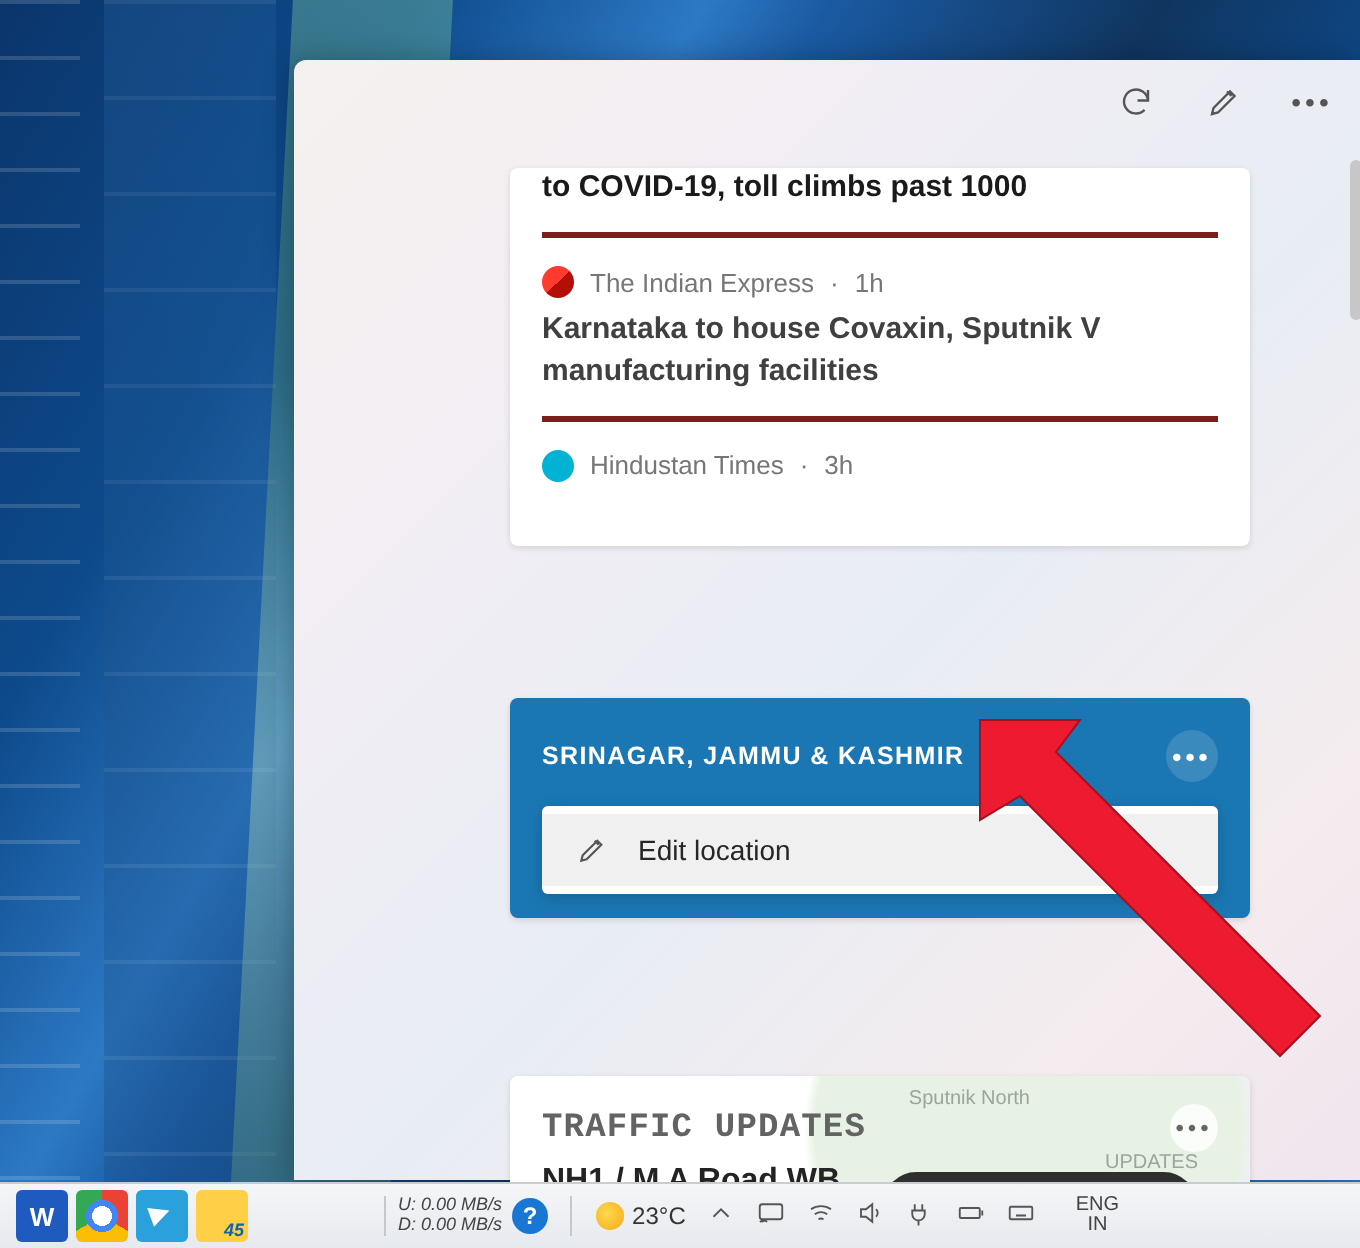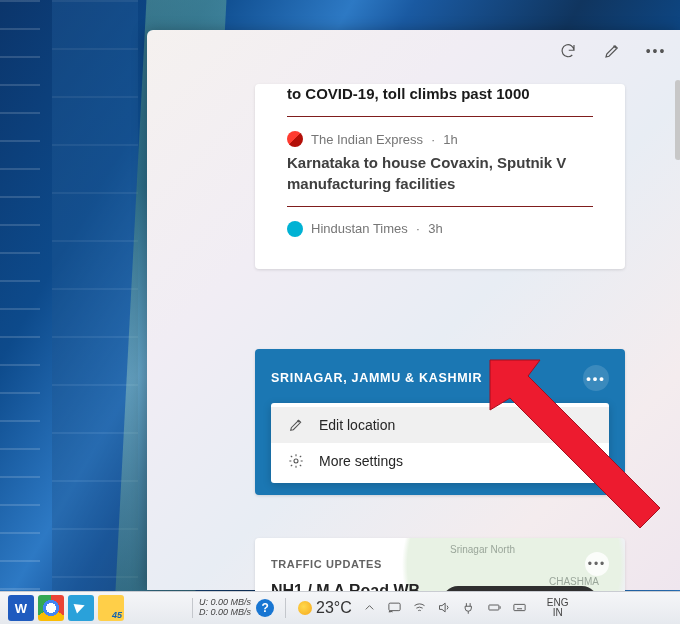--- a/index.html
+++ b/index.html
@@ -23,24 +23,24 @@
     border-radius:6px 0 0 0;
     box-shadow: -2px 0 14px rgba(0,0,0,.25);
   }
   .panel-top { position:absolute; top:10px; right:14px; display:flex; gap:22px; align-items:center; color:#555; }
   .ico-btn { width:22px; height:22px; display:flex; align-items:center; justify-content:center; cursor:pointer; }
   .ico-btn svg { width:18px; height:18px; stroke:#555; fill:none; stroke-width:1.6; }
   .dots { letter-spacing:2px; font-size:14px; color:#555; }
 
   .scrollbar { position:absolute; right:0; top:50px; width:6px; height:80px; background:#c7c7c7; border-radius:3px; }
 
-  .card { background:#fff; border-radius:4px; box-shadow:0 1px 3px rgba(0,0,0,.12); padding:14px 32px; }
+  .card { background:#fff; border-radius:4px; box-shadow:0 1px 3px rgba(0,0,0,.12); padding:14px 16px; }
   .news-card { position:absolute; left:108px; top:54px; width:370px; padding-top:0;}
   .news-item { padding:10px 0 12px; }
-  .news-item + .news-item { border-top:1px solid #7f1d1d; padding-top:14px;}
+  .news-item + .news-item { border-top:3px solid #7f1d1d; padding-top:14px;}
   .headline-frag { font-weight:700; font-size:15px; color:#1a1a1a; line-height:1.35; }
   .src-row { display:flex; align-items:center; gap:8px; font-size:13px; color:#767676; margin-bottom:6px;}
   .src-ic { width:16px; height:16px; border-radius:50%; display:inline-block; }
   .ic-ie { background:linear-gradient(135deg,#ff3b30 50%,#b30f08 50%); }
   .ic-ht { background:#00b2d4; }
   .headline { font-weight:700; font-size:15px; color:#404040; line-height:1.35; }
 
   .weather-card { position:absolute; left:108px; top:319px; width:370px; background:#1b77b3;
     border-radius:4px; box-shadow:0 1px 3px rgba(0,0,0,.12); padding:16px 16px 12px; color:#fff; }
   .weather-head { display:flex; justify-content:space-between; align-items:center; font-size:12.5px; letter-spacing:.7px; font-weight:600;}
@@ -53,21 +53,21 @@
 
   .traffic-card { position:absolute; left:108px; top:508px; width:370px; height:90px;
     border-radius:4px; overflow:hidden; box-shadow:0 1px 3px rgba(0,0,0,.12);
     background:
       radial-gradient(circle at 70% 30%, #e8f2e4 0 40%, transparent 42%),
       linear-gradient(105deg,#fff 0 46%, rgba(255,255,255,0) 60%),
       linear-gradient(135deg,#eef3ee,#dfeae0 40%,#eef1f3 80%);
     }
   .traffic-inner{ position:relative; padding:14px 16px;}
   .t-head{display:flex;justify-content:space-between;align-items:center;}
-  .t-title-sm{font-size:11px;font-weight:600;letter-spacing:.6px;color:#636363;}
+  .t-title-sm{font-size:17px;font-weight:600;letter-spacing:.6px;color:#636363;font-family:Liberation Mono, monospace;}
   .t-more{ width:24px;height:24px;border-radius:50%;background:rgba(255,255,255,.8);display:flex;align-items:center;justify-content:center;font-size:12px;letter-spacing:2px;color:#666;}
   .t-route{font-weight:700;font-size:16px;color:#232323;margin-top:6px;}
   .t-status{font-weight:700;font-size:13.5px;color:#d08600;margin-top:2px;}
   .map-label{position:absolute;font-size:10px;color:#9aa69a;} 
 
   .see-more { position:absolute; left:295px; top:556px; background:#2f2f2f;color:#fff;
     padding:8px 20px;border-radius:20px;font-size:14px;display:flex;align-items:center;gap:10px;}
   .see-more .chev { font-family:monospace; }
 
   .arrow { position:absolute; left:470px; top:340px; pointer-events:none; }
@@ -80,21 +80,21 @@
   .tb-ico { width:26px;height:26px; display:flex;align-items:center;justify-content:center; margin:0 2px; }
   .tb-ico.app { border-radius:3px; }
   .word{background:#1f5bbf;color:#fff;font-weight:700;font-size:13px;}
   .chrome{background:radial-gradient(circle at 50% 50%,#fff 0 5px,#4285f4 5px 8px,transparent 8px),conic-gradient(#ea4335 0 120deg,#fbbc05 120deg 240deg,#34a853 240deg 360deg);border-radius:50%;}
   .telegram{background:#2aa1da;border-radius:50%;position:relative;}
   .telegram:after{content:"";position:absolute;left:7px;top:7px;border-left:10px solid #fff;border-top:5px solid transparent;border-bottom:5px solid transparent;transform:rotate(-20deg);}
   .files{background:#ffcf48;border-radius:2px;position:relative;font-size:9px;color:#1363b0;font-weight:700;display:flex;align-items:flex-end;justify-content:flex-end;padding:0 2px 1px 0;font-style:italic;}
   .divider{width:1px;height:20px;background:#c4c7cc;margin:0 6px;}
   .net-col{display:flex;flex-direction:column;font-size:9px;line-height:1.1;color:#444;font-style:italic;}
   .help{width:18px;height:18px;border-radius:50%;background:#1976d2;color:#fff;font-weight:700;font-size:12px;display:flex;align-items:center;justify-content:center;margin:0 5px;}
-  .wx{display:flex;align-items:center;gap:4px;margin:0 6px;font-size:16px;}
+  .wx{display:flex;align-items:center;gap:4px;margin:0 6px;font-size:12px;}
   .sun{width:14px;height:14px;border-radius:50%;background:radial-gradient(circle at 40% 40%,#ffd94d,#f6a81c);}
   .tray{display:flex;align-items:center;gap:10px;color:#555;margin-left:4px;}
   .tray svg{width:15px;height:15px;stroke:#555;fill:none;stroke-width:1.5;}
   .lang{font-size:10px;line-height:1.05;color:#444;text-align:center;margin-left:20px;}
 </style>
 </head>
 <body>
 
 <div class="desktop">
   <div class="bg-lines"></div>
@@ -147,35 +147,26 @@
       </div>
       <div class="menu">
         <div class="menu-item hover">
           <span class="m-ico">
               <svg viewBox="0 0 24 24">
                 <path d="M4 20l4-1 11-11-3-3L5 16l-1 4zM14 5l3 3"></path>
               </svg>
             </span>
           <span>Edit location</span>
         </div>
-        <div class="menu-item">
-          <span class="m-ico">
-              <svg viewBox="0 0 24 24">
-                <circle cx="12" cy="12" r="3"></circle>
-                <path d="M12 2v3M12 19v3M4.2 4.2l2.1 2.1M17.7 17.7l2.1 2.1M2 12h3M19 12h3M4.2 19.8l2.1-2.1M17.7 6.3l2.1-2.1"></path>
-              </svg>
-            </span>
-          <span>More settings</span>
-        </div>
       </div>
     </div>
 
     <div class="traffic-card">
-      <span class="map-label" style="right:110px;top:6px;">Srinagar North</span>
-      <span class="map-label" style="right:26px;top:38px;">CHASHMA</span>
+      <span class="map-label" style="right:110px;top:6px;">Sputnik North</span>
+      <span class="map-label" style="right:26px;top:38px;">UPDATES</span>
       <div class="traffic-inner">
         <div class="t-head">
           <span class="t-title-sm">TRAFFIC UPDATES</span>
           <div class="t-more">•••</div>
         </div>
         <div class="t-route">NH1 / M A Road WB</div>
         <div class="t-status">Moderate</div>
       </div>
     </div>
 

